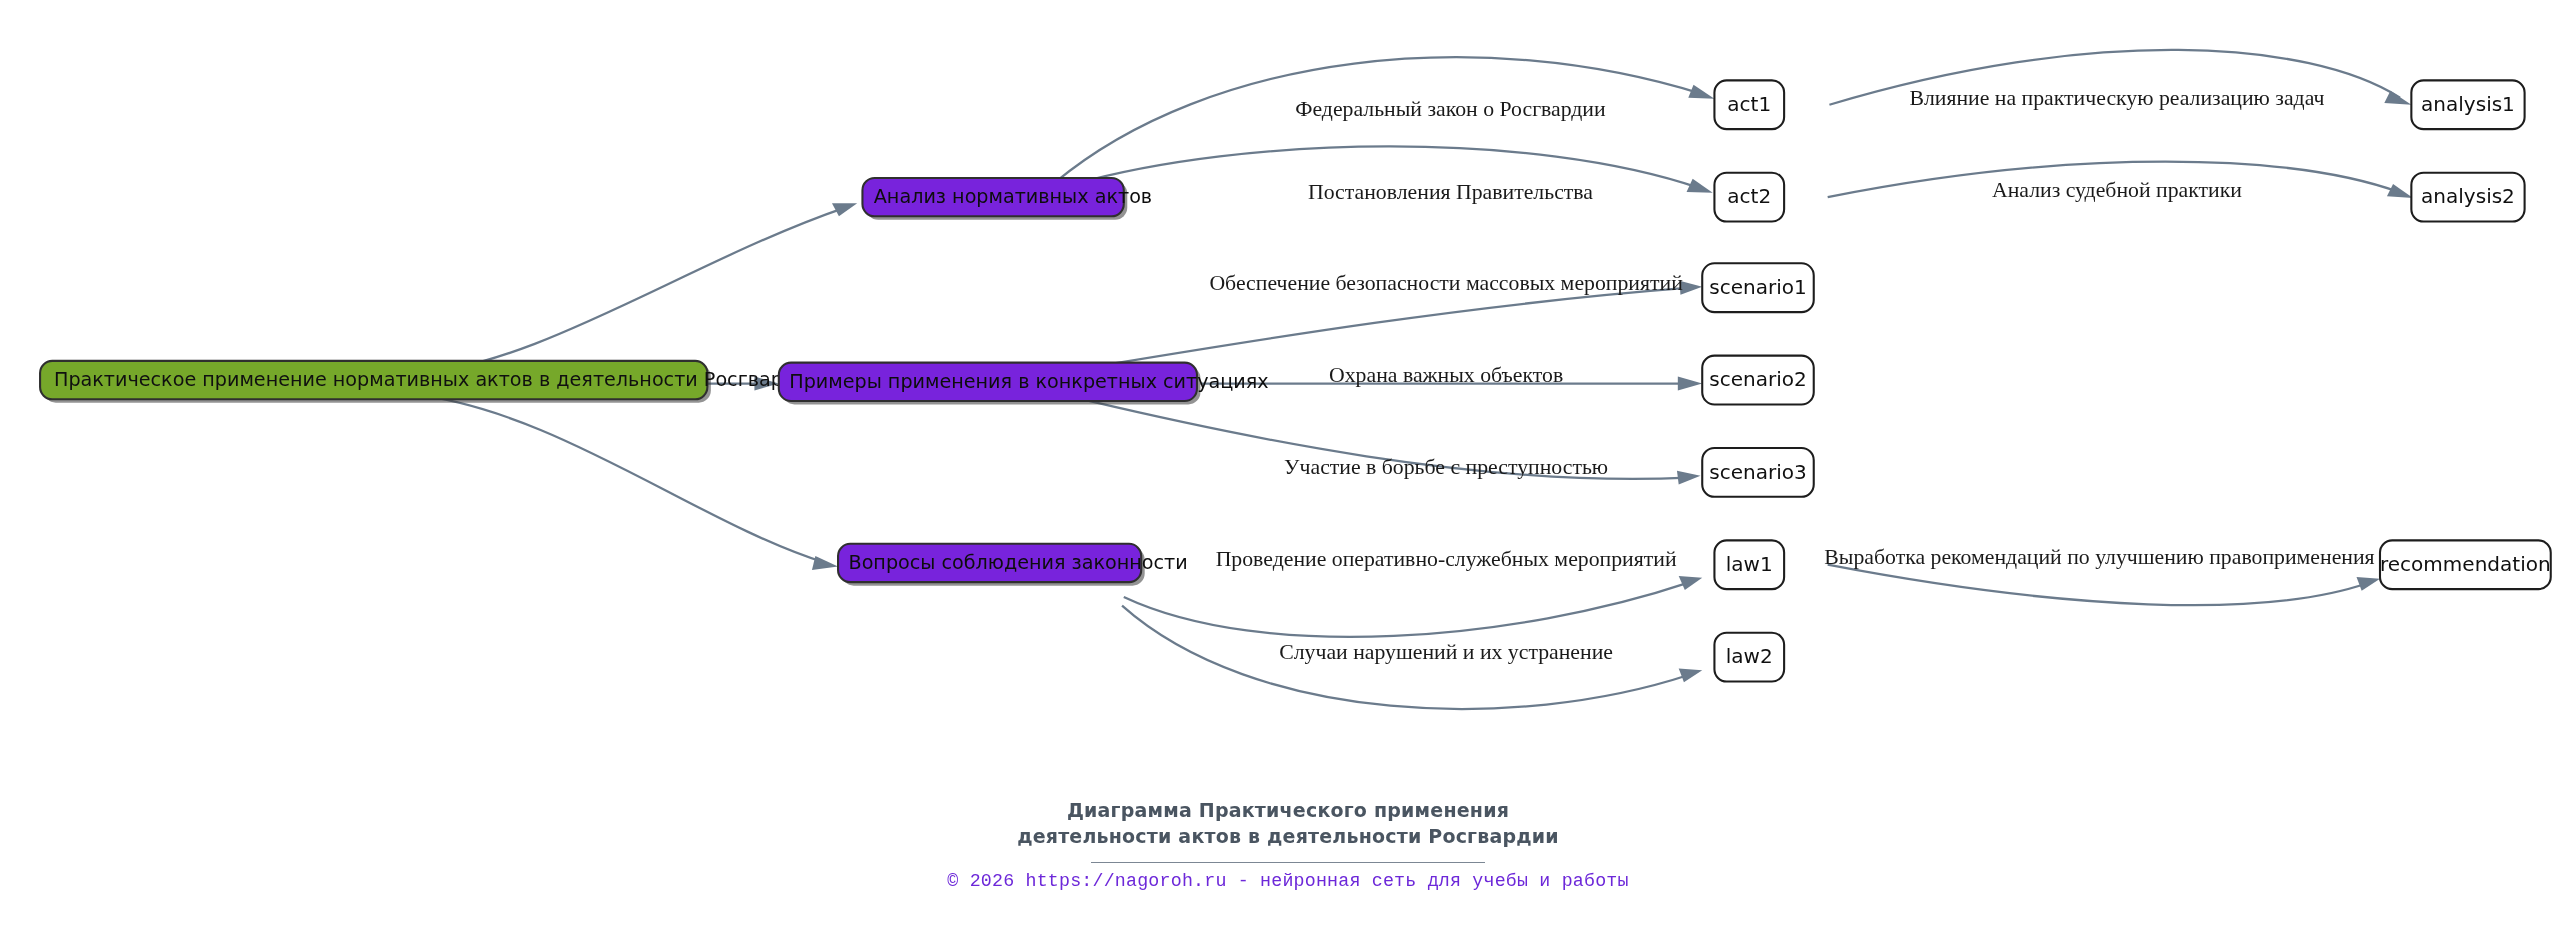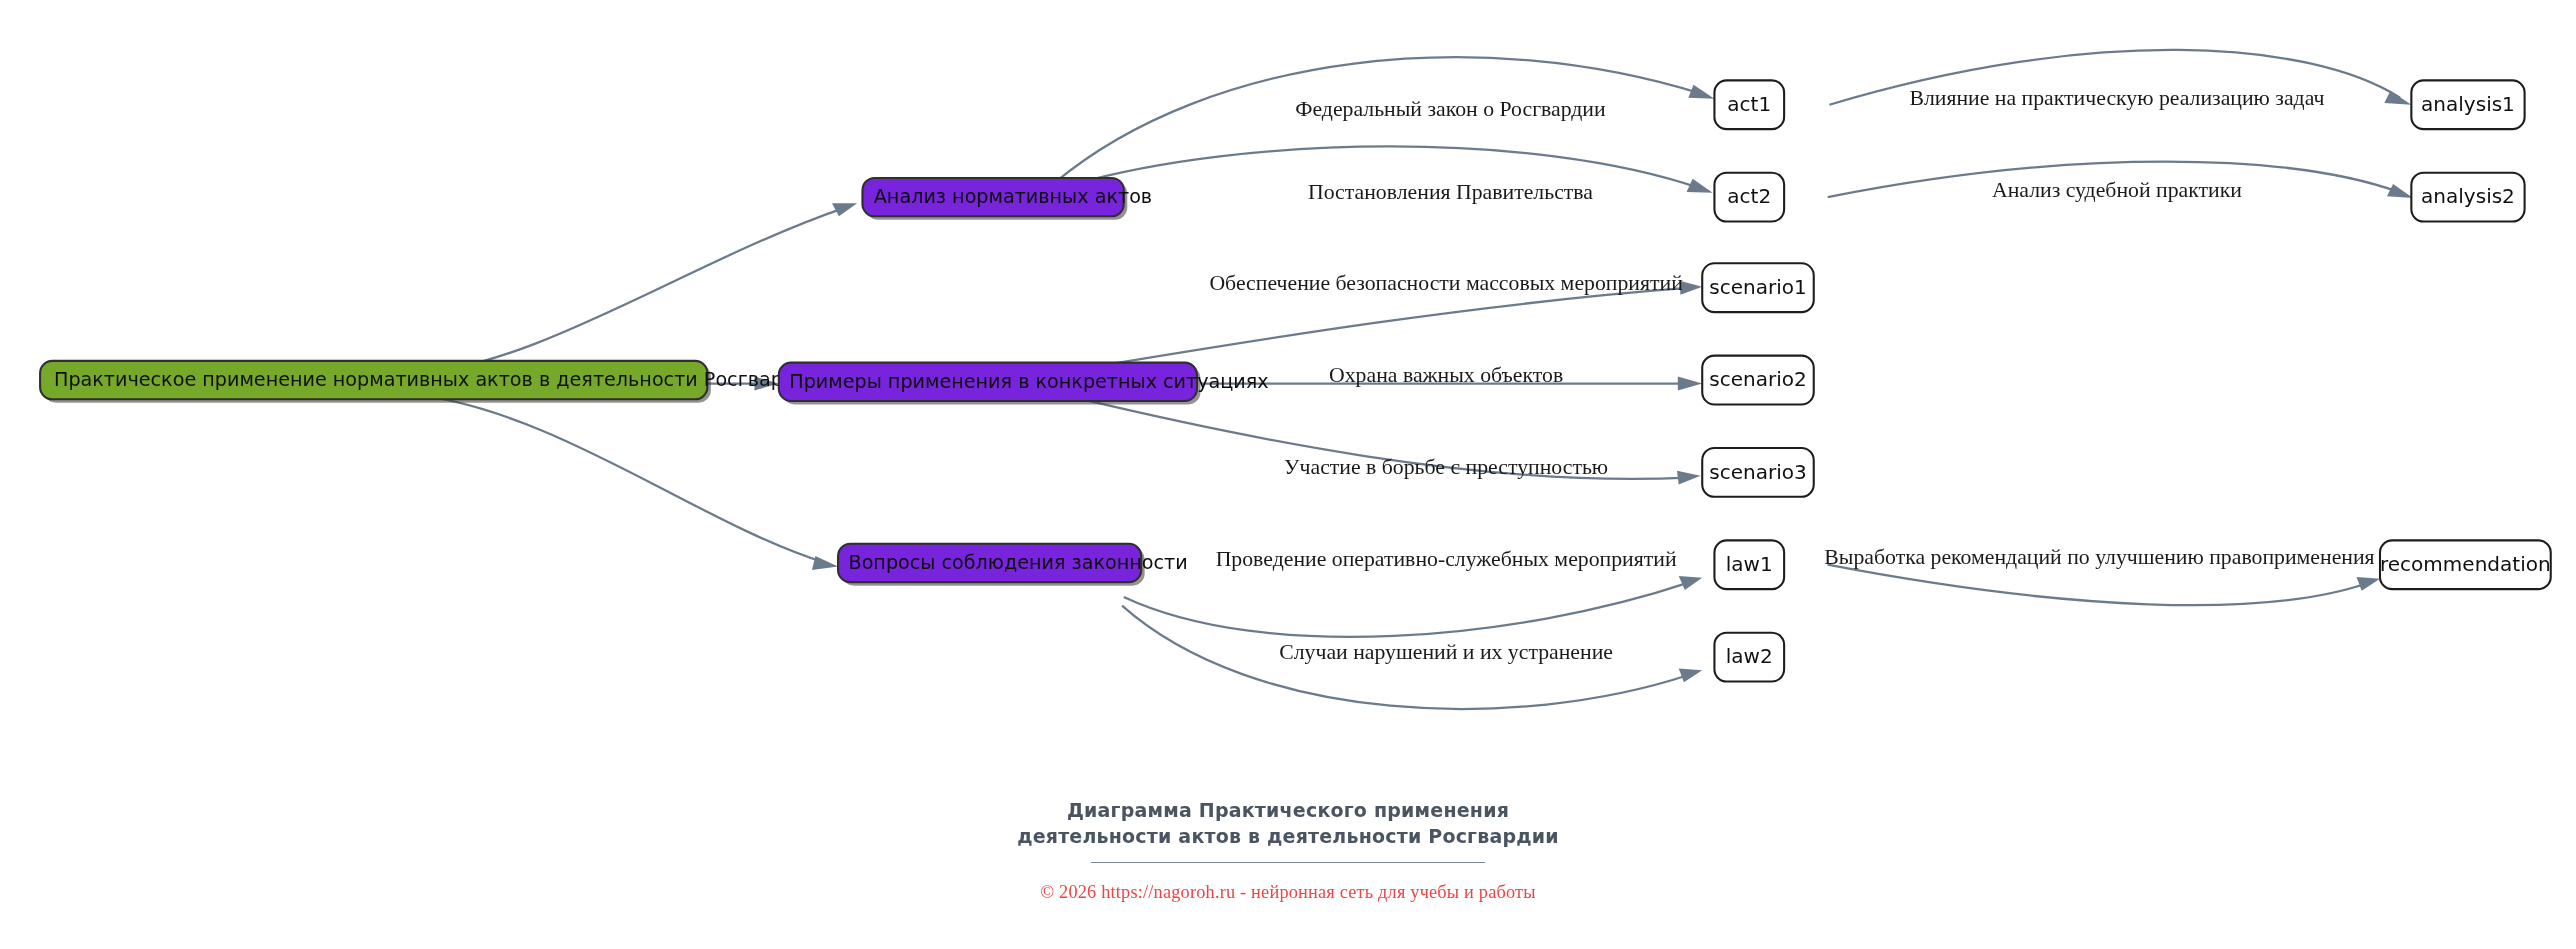--- a/index.html
+++ b/index.html
@@ -92,24 +92,24 @@
     line-height: 1.38;
     letter-spacing: 0.2px;
   }
   .footer-rule {
     width: 394px;
     height: 0;
     border-top: 1.7px solid #7c8794;
     margin: 13px auto 0 auto;
   }
   .footer-credit {
-    font-family: Liberation Serif, serif;
+    font-family: Liberation Mono, monospace;
     font-size: 18.3px;
-    color: #ef4444;
-    margin-top: 19px;
+    color: #6d28d9;
+    margin-top: 8px;
     letter-spacing: 0.2px;
   }
 </style>
 </head>
 <body>
 
 <div id="diagram-root">
 
 <svg id="mindmap" viewBox="0 0 2957 1090" xmlns="http://www.w3.org/2000/svg">
 

